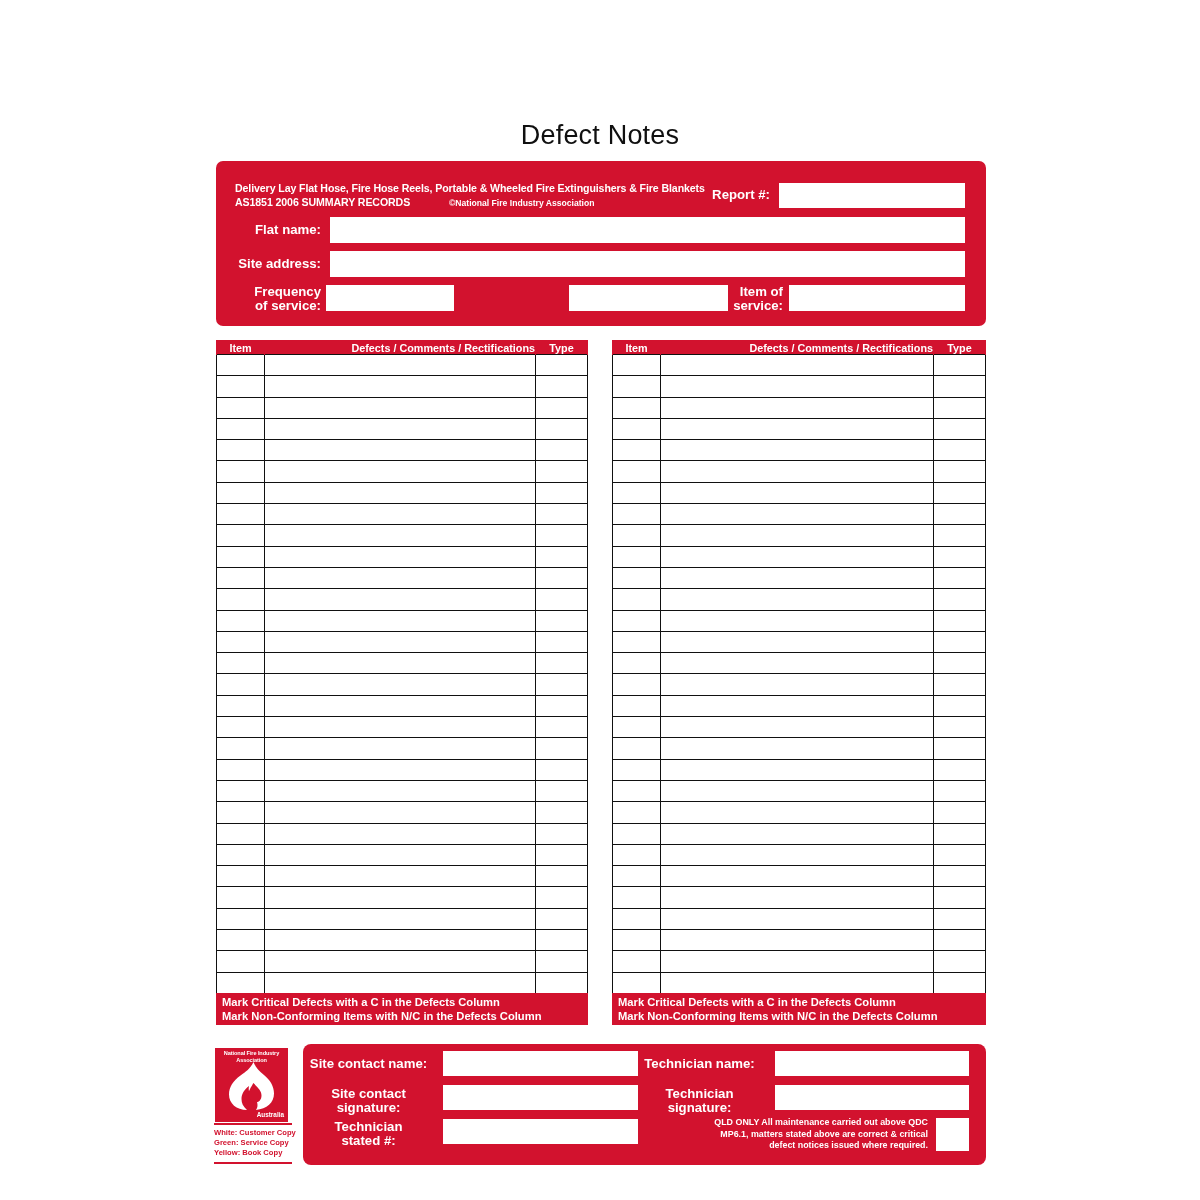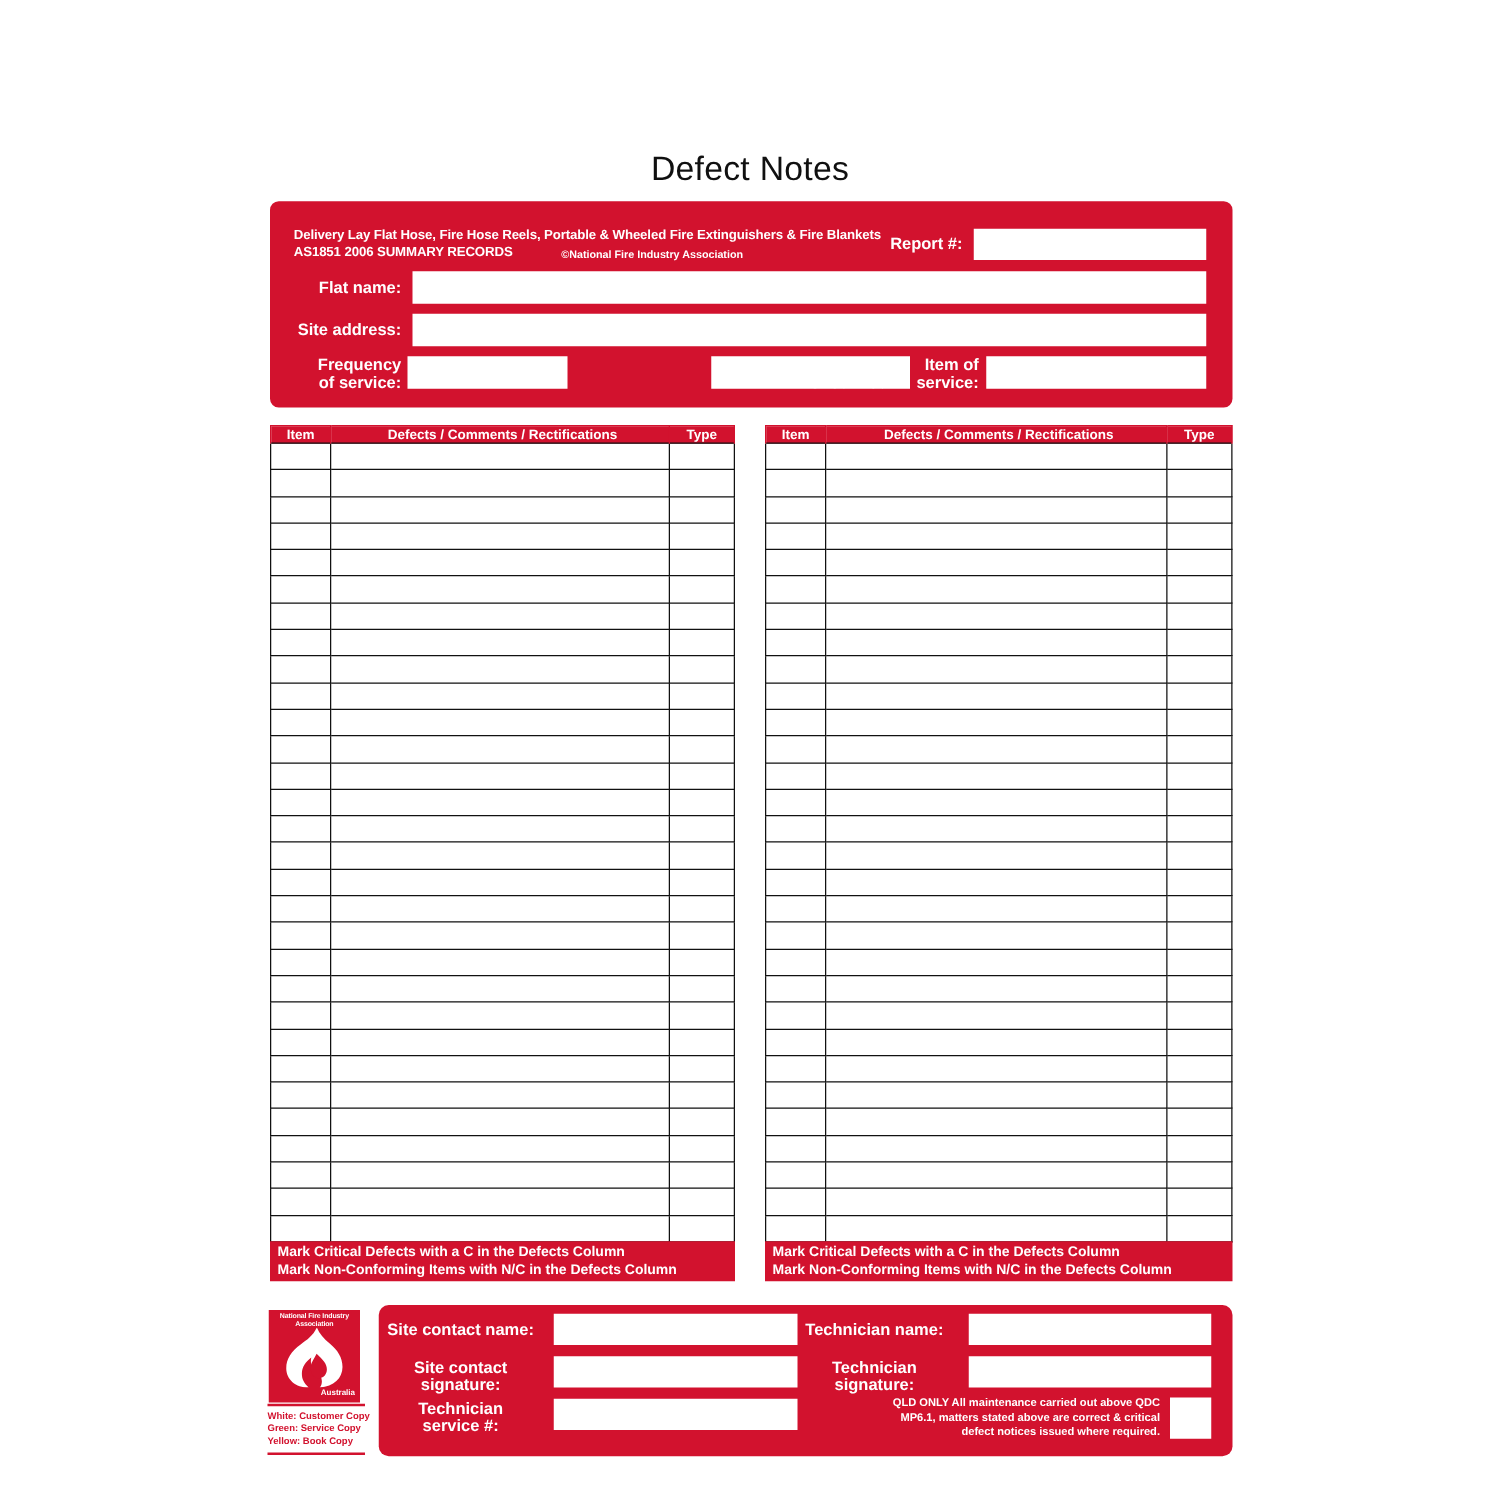--- a/index.html
+++ b/index.html
@@ -69,21 +69,21 @@
     border-collapse: collapse;
     table-layout: fixed;
   }
   .tbl th {
     background: #d2122e;
     color: #ffffff;
     font-size: 10.8px;
     font-weight: bold;
     height: 14px;
     padding: 0 0 0 4px;
-    text-align: center;
+    text-align: right;
     border: 1.6px solid #d2122e;
     border-bottom: none;
     vertical-align: middle;
     white-space: nowrap;
   }
   .tbl th.th-item { text-align: center; padding-left: 0; }
   .tbl th.th-type { text-align: center; padding-left: 0; }
   .tbl th.sep { border-left: 1.6px solid #ffffff; }
   .tbl td {
     height: 21.3px;
@@ -567,21 +567,21 @@
   <div class="ft-panel">
 
     <div class="ft-label" style="left:0px; top:12px; width:131px;">Site contact name:</div>
     <div class="ft-field" style="left:140px; top:7px; width:195px; height:25px;"></div>
 
     <div class="ft-label" style="left:0px; top:42px; width:131px;">Site contact</div>
     <div class="ft-label" style="left:0px; top:56px; width:131px;">signature:</div>
     <div class="ft-field" style="left:140px; top:41px; width:195px; height:25px;"></div>
 
     <div class="ft-label" style="left:0px; top:75px; width:131px;">Technician</div>
-    <div class="ft-label" style="left:0px; top:89px; width:131px;">service #:</div>
+    <div class="ft-label" style="left:0px; top:89px; width:131px;">stated #:</div>
     <div class="ft-field" style="left:140px; top:75px; width:195px; height:25px;"></div>
 
     <div class="ft-label" style="left:330px; top:12px; width:133px;">Technician name:</div>
     <div class="ft-field" style="left:472px; top:7px; width:194px; height:25px;"></div>
 
     <div class="ft-label" style="left:330px; top:42px; width:133px;">Technician</div>
     <div class="ft-label" style="left:330px; top:56px; width:133px;">signature:</div>
     <div class="ft-field" style="left:472px; top:41px; width:194px; height:25px;"></div>
 
     <div class="qld-text" style="left:300px; top:73px; width:325px;">

